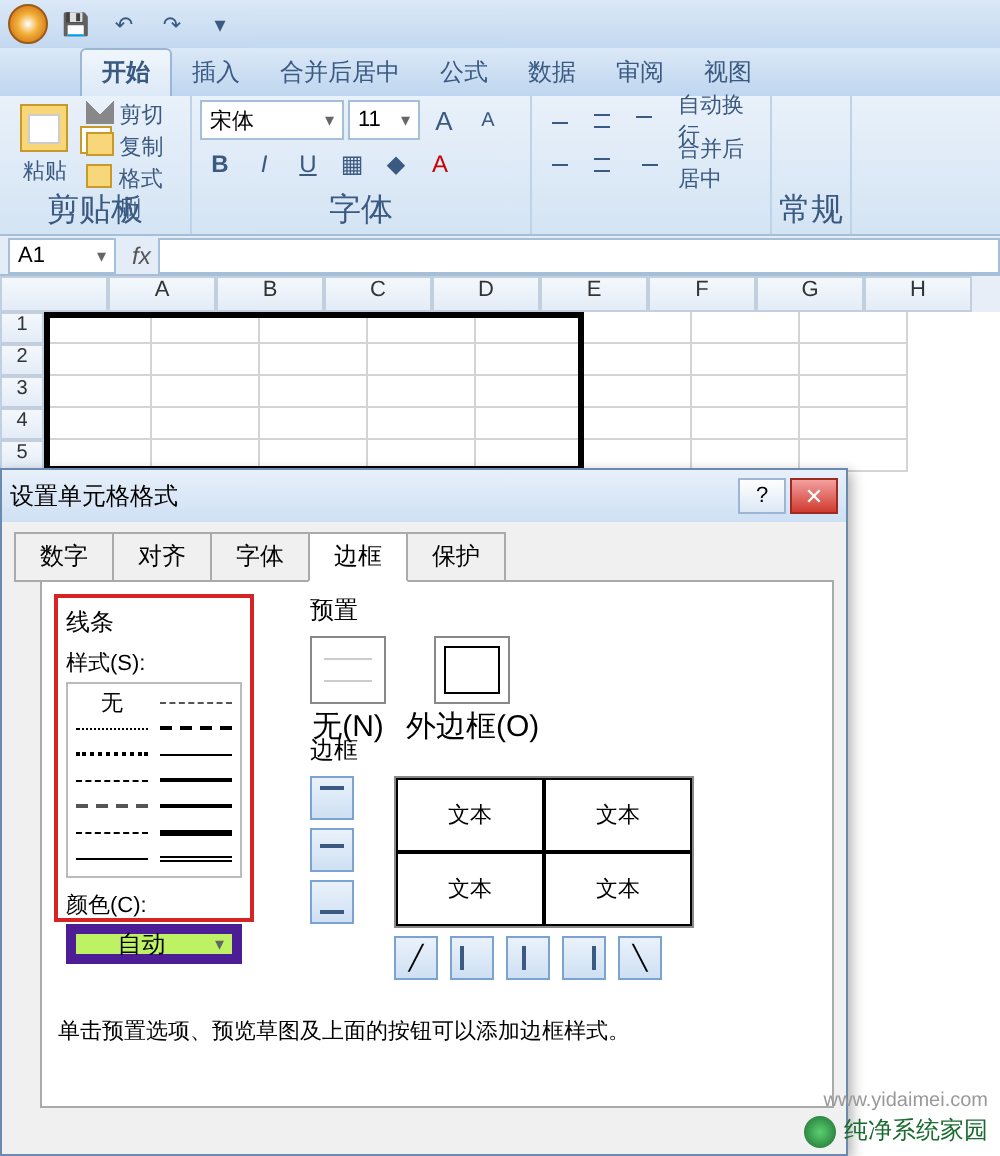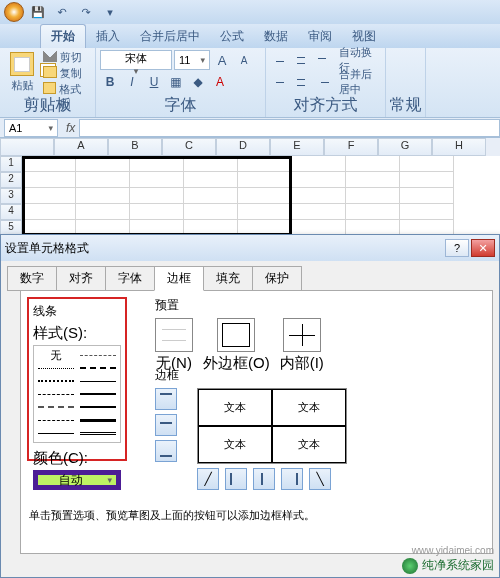--- a/index.html
+++ b/index.html
@@ -44,33 +44,33 @@
   .cols { display:flex; background:#e8eef7;}
   .rowhdr, .cols .ch { border:1px solid #c2cfde; text-align:center; font-size:11px; color:#333; background:linear-gradient(#f4f8fc,#e3ecf7);}
   .cols .corner{ width:22px; height:18px;}
   .cols .ch{ width:54px; height:18px;}
   .rows { }
   .row { display:flex;}
   .row .rowhdr{ width:22px; height:16px; font-size:10px;}
   .row .cell{ width:54px; height:16px; border-right:1px solid #d4d4d4; border-bottom:1px solid #d4d4d4; background:#fff;}
   .sel-border { position:absolute; border:3px solid #000; pointer-events:none;}
   
-  .dialog { position:absolute; left:0; top:234px; width:500px; height:344px; background:#f0f0f0; border:1px solid #6a8ab0; box-shadow: 2px 2px 6px rgba(0,0,0,.3);}
+  .dialog { position:absolute; left:0; top:234px; width:424px; height:344px; background:#f0f0f0; border:1px solid #6a8ab0; box-shadow: 2px 2px 6px rgba(0,0,0,.3);}
   .titlebar { height:26px; background:linear-gradient(#e8f0fa,#cfe0f3); display:flex; align-items:center; padding:0 4px; color:#000;}
   .titlebar .spacer{flex:1;}
   .tbtn { width:24px; height:18px; border:1px solid #9db6d6; margin-left:2px; display:flex; align-items:center; justify-content:center; font-size:11px; background:linear-gradient(#fefefe,#dde8f5);}
   .tbtn.close{ background:linear-gradient(#f3a0a0,#d03b2f); color:#fff; border-color:#9e2b20;}
   .dlg-tabs { display:flex; padding:4px 6px 0 6px;}
   .dlg-tab { padding:3px 12px; border:1px solid #aaa; background:#f0f0f0; margin-right:-1px; position:relative; top:1px;}
   .dlg-tab.active { background:#fff; border-bottom-color:#fff; z-index:2;}
   .dlg-body { margin:0 6px 6px 19px; background:#fff; border:1px solid #aaa; padding:8px; height:264px; position:relative;}
   
   .fieldset-label { font-size:12px; margin-bottom:4px;}
   .line-box { border:2px solid #d62424; padding:4px; width:100px; position:absolute; left:6px; top:6px; height:164px;}
-  .line-sub { font-size:15px; margin:2px 0;}
+  .line-sub { font-size:11px; margin:2px 0;}
   .style-grid { display:grid; grid-template-columns:1fr 1fr; gap:3px 6px; border:1px solid #bbb; padding:4px; background:#fff;}
   .style-cell { height:10px; display:flex; align-items:center;}
   .style-cell.none { justify-content:center; font-size:11px;}
   .line-sample { width:100%; height:0;}
   .ls-dot { border-top:1px dotted #000;}
   .ls-dash { border-top:1px dashed #000;}
   .ls-solid { border-top:1px solid #000;}
   .ls-solid2 { border-top:2px solid #000;}
   .ls-solid3 { border-top:3px solid #000;}
   .ls-dashdot { border-top:1px dashed #555;}
@@ -145,21 +145,21 @@
         <div>
             <span class="ico brush"></span>
             <span>格式刷</span>
           </div>
       </div>
     </div>
     <div class="group-label">剪贴板</div>
   </div>
   <div class="group font-group">
     <div class="font-row">
-      <div class="font-sel" style="width:72px;flex-direction:column;">
+      <div class="font-sel" style="width:72px;">
           <span>宋体</span>
           <span class="dd">▾</span>
         </div>
       <div class="font-sel" style="width:36px;">
           <span>11</span>
           <span class="dd">▾</span>
         </div>
       <div class="btn" style="font-size:13px;">A</div>
       <div class="btn" style="font-size:10px;">A</div>
     </div>
@@ -215,21 +215,20 @@
         <div class="btn align-box">
             <span></span>
             <span style="width:60%;margin-left:auto"></span>
             <span></span>
           </div>
       </div>
       <div class="btn" style="font-size:11px;padding:0 4px;">
           <span>合并后居中</span>
         </div>
     </div>
-    <div class="group-label">对齐方式</div>
   </div>
   <div class="group" style="flex:0 0 40px;">
     <div class="group-label">常规</div>
   </div>
 </div>
 
 <div class="namebox">
   <div class="cellref">
       <span>A1</span>
       <span class="dd">▾</span>
@@ -315,21 +314,20 @@
     <span>设置单元格格式</span>
     <span class="spacer"></span>
     <div class="tbtn">?</div>
     <div class="tbtn close">✕</div>
   </div>
   <div class="dlg-tabs">
     <div class="dlg-tab">数字</div>
     <div class="dlg-tab">对齐</div>
     <div class="dlg-tab">字体</div>
     <div class="dlg-tab active">边框</div>
-    <div class="dlg-tab">填充</div>
     <div class="dlg-tab">保护</div>
   </div>
   <div class="dlg-body">
     <div class="line-box">
       <div class="fieldset-label">线条</div>
       <div class="line-sub">样式(S):</div>
       <div class="style-grid">
         <div class="style-cell none">无</div>
         <div class="style-cell">
             <div class="line-sample ls-dashdot"></div>
@@ -381,24 +379,20 @@
     <div class="preset-area">
       <div class="fieldset-label">预置</div>
       <div class="preset-btns">
         <div class="preset">
             <div class="pic none"></div>
             <span>无(N)</span>
           </div>
         <div class="preset">
             <div class="pic outer"></div>
             <span>外边框(O)</span>
-          </div>
-        <div class="preset">
-            <div class="pic inner"></div>
-            <span>内部(I)</span>
           </div>
       </div>
     </div>
 
     <div class="border-area">
       <div class="fieldset-label">边框</div>
       <div class="border-preview">
         <div class="side-btns">
           <div class="sq">
               <div class="bl" style="border-top:2px solid #3b5a82"></div>

